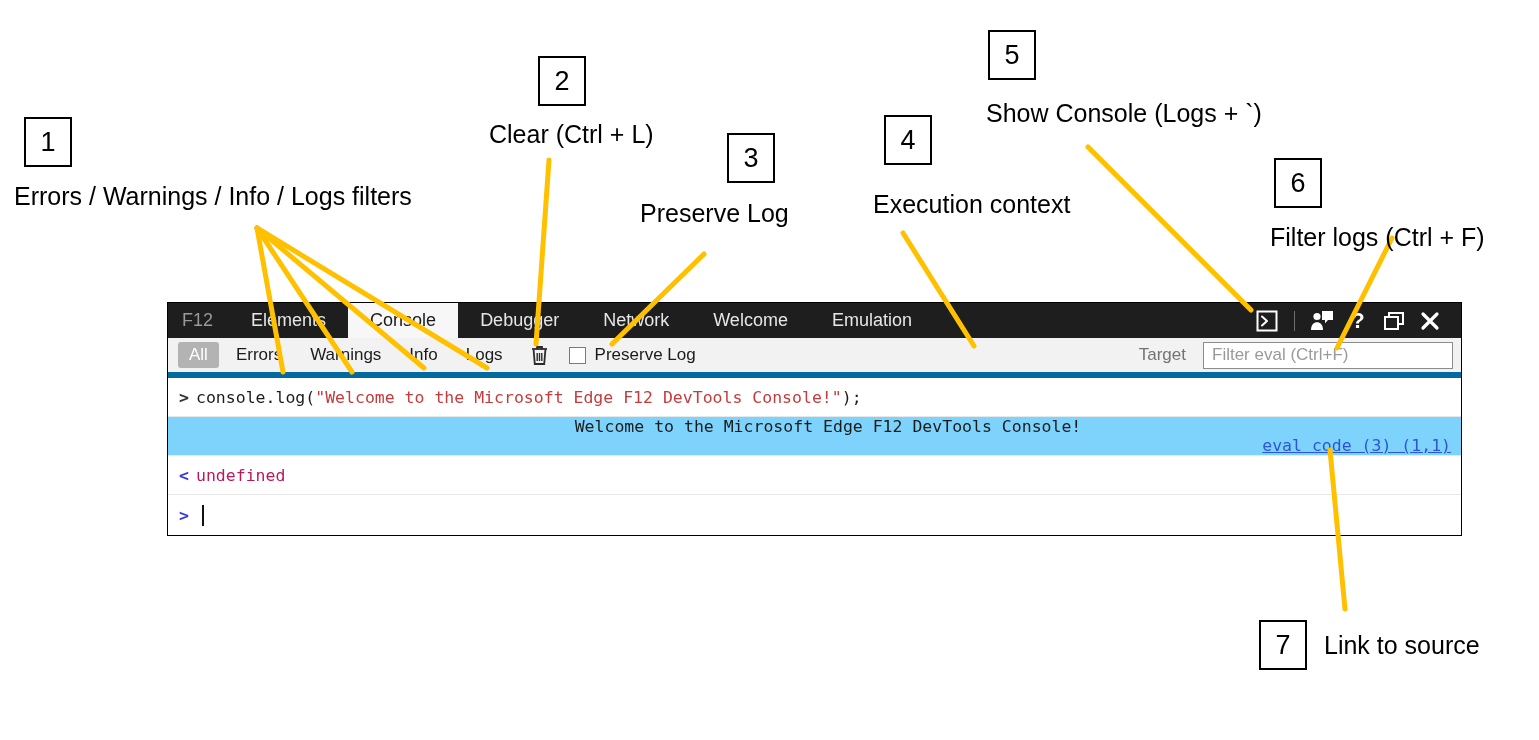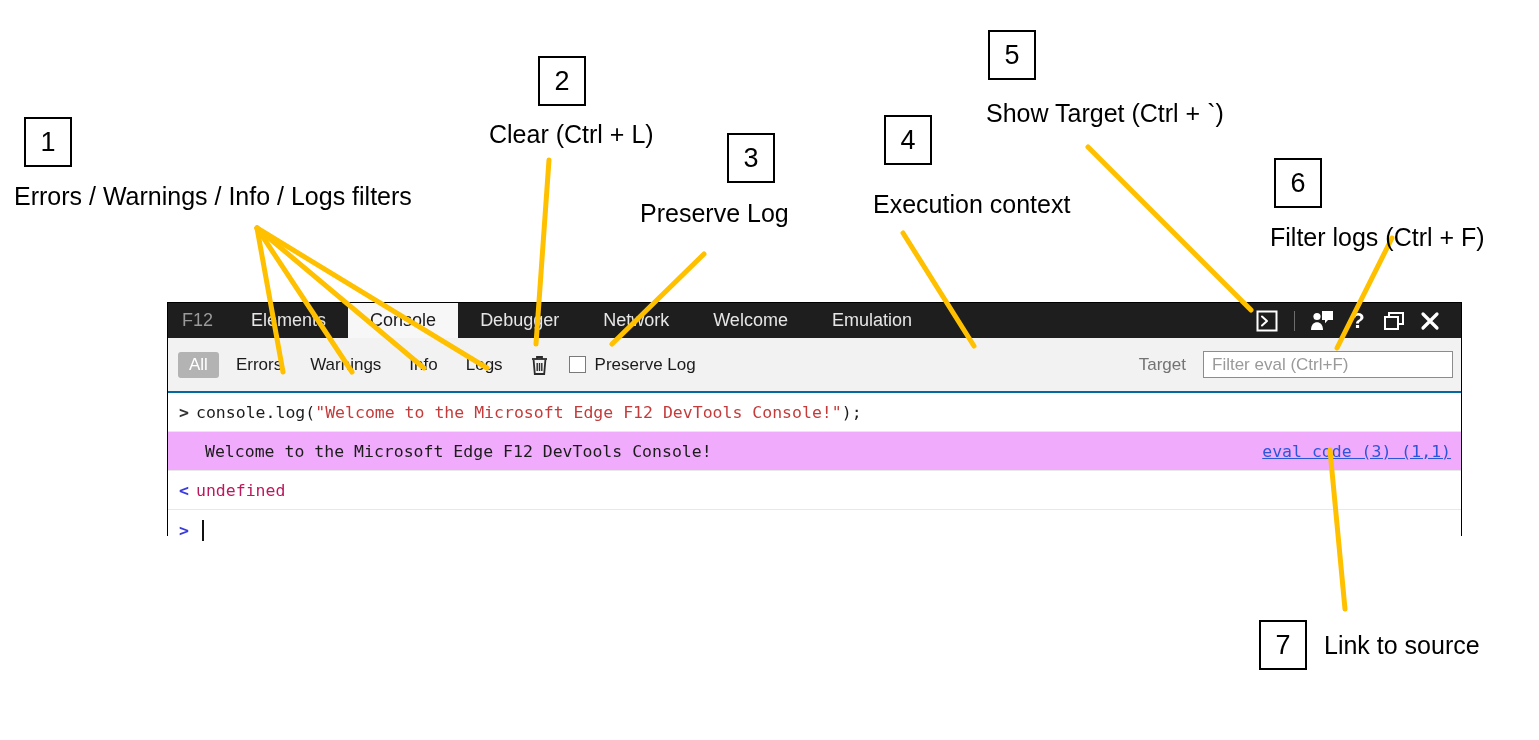--- a/index.html
+++ b/index.html
@@ -104,23 +104,23 @@
   }
   .tb-sep {
     width: 1px;
     height: 20px;
     background: #6d6d6d;
     margin: 0 8px;
   }
 
   
   .filterbar {
-    height: 55px;
+    height: 40px;
     background: #f2f2f2;
-    border-bottom: 2px solid #0369a1;
+    border-bottom: 6px solid #0369a1;
     display: flex;
     align-items: center;
     padding: 0 8px 0 10px;
     box-sizing: border-box;
   }
   .fbtn {
     font-size: 17px;
     color: #1b1b1b;
     padding: 3px 11px;
     margin-right: 6px;
@@ -198,21 +198,21 @@
   }
   .crow {
     border-bottom: 1px solid #e8e8e8;
     display: flex;
     align-items: center;
     padding: 0 10px 0 11px;
     height: 39px;
     box-sizing: border-box;
     position: relative;
   }
-  .crow.output { background: #f0abfc; }
+  .crow.output { background: #7dd3fc; flex-direction: column; }
   .gutter {
     width: 17px;
     flex: none;
     color: #3b3bdd;
     font-weight: bold;
   }
   .gutter.dark { color: #333; }
   .code { white-space: pre; color: #1b1b1b; }
   .str  { color: #c43b3b; }
   .out-text { color: #1b1b1b; padding-left: 26px; white-space: pre; }
@@ -269,21 +269,21 @@
 <div class="callout-num" style="left:538px;top:56px;width:48px;height:50px;">2</div>
 <div class="callout-label" style="left:489px;top:121px;">Clear (Ctrl + L)</div>
 
 <div class="callout-num" style="left:727px;top:133px;width:48px;height:50px;">3</div>
 <div class="callout-label" style="left:640px;top:200px;">Preserve Log</div>
 
 <div class="callout-num" style="left:884px;top:115px;width:48px;height:50px;">4</div>
 <div class="callout-label" style="left:873px;top:191px;">Execution context</div>
 
 <div class="callout-num" style="left:988px;top:30px;width:48px;height:50px;">5</div>
-<div class="callout-label" style="left:986px;top:100px;">Show Target (Ctrl + `)</div>
+<div class="callout-label" style="left:986px;top:100px;">Show Console (Logs + `)</div>
 
 <div class="callout-num" style="left:1274px;top:158px;width:48px;height:50px;">6</div>
 <div class="callout-label" style="left:1270px;top:224px;">Filter logs (Ctrl + F)</div>
 
 <div class="callout-num" style="left:1259px;top:620px;width:48px;height:50px;">7</div>
 <div class="callout-label" style="left:1324px;top:632px;">Link to source</div>
 
 <div id="devtools">
 
   <div class="tabbar">

